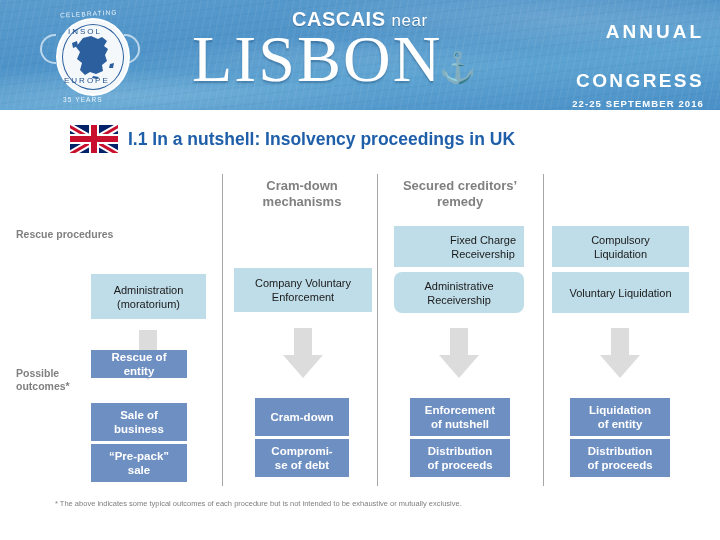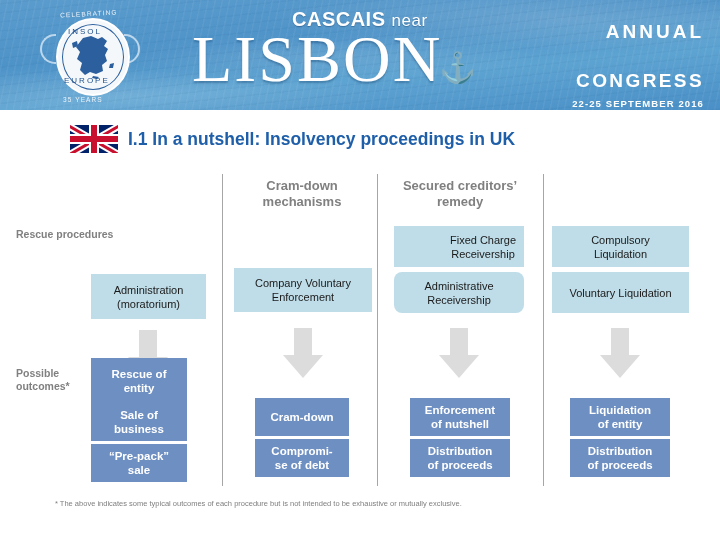--- a/index.html
+++ b/index.html
@@ -214,21 +214,21 @@
     <div class="box light" style="left:91px; top:106px; width:115px; height:45px;">
       <div>
         <div>Administration</div>
         <div>(moratorium)</div>
       </div>
     </div>
     <div class="arrow" style="left:128px; top:162px;">
       <div class="shaft"></div>
         <div class="head"></div>
     </div>
-    <div class="box solid" style="left:91px; top:190px; width:96px; height:46px;">
+    <div class="box solid" style="left:91px; top:182px; width:96px; height:28px;">
       <div>
         <div>Rescue of</div>
         <div>entity</div>
       </div>
     </div>
     <div class="box solid" style="left:91px; top:235px; width:96px; height:38px;">
       <div>
         <div>Sale of</div>
         <div>business</div>
       </div>

